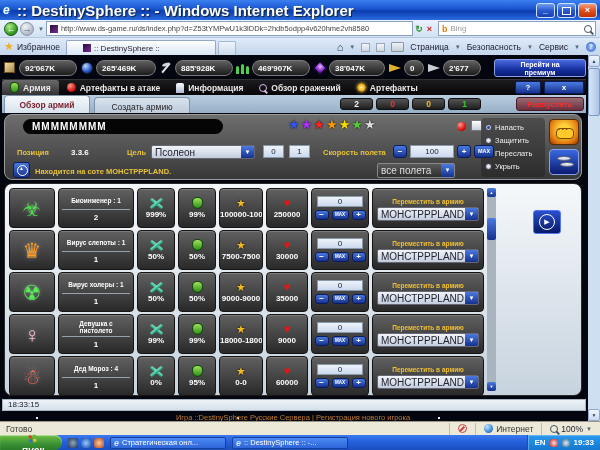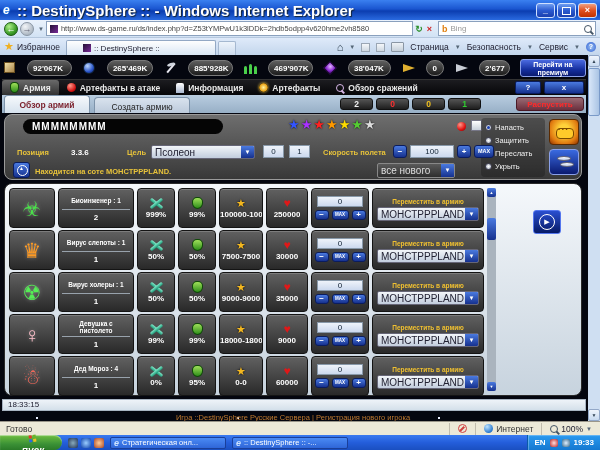--- a/index.html
+++ b/index.html
@@ -55,21 +55,21 @@
   .game{position:absolute;left:0;top:55px;width:600px;height:366px;background-color:#04060f;overflow:hidden;
     background-image:
       radial-gradient(1px at 13px 7px,#cfd8ff 50%,transparent 51%),
       radial-gradient(1px at 57px 43px,#ffffff 50%,transparent 51%),
       radial-gradient(1px at 101px 23px,#aab8ff 50%,transparent 51%),
       radial-gradient(1.5px at 37px 61px,#e8eeff 50%,transparent 51%),
       radial-gradient(1px at 83px 79px,#8fa0e0 50%,transparent 51%);
     background-size:121px 89px,149px 103px,173px 127px,201px 151px,97px 83px;}
 
   
-  .resbar{position:absolute;left:2px;top:2px;width:584px;height:21px;display:flex;align-items:center;gap:10px;}
+  .resbar{position:absolute;left:2px;top:2px;width:584px;height:21px;display:flex;align-items:center;gap:2px;}
   .respill{height:16px;border-radius:8px;background:linear-gradient(#5f5f5f,#1c1c1c);border:1px solid #7a7a7a;
     color:#fff;font-weight:bold;font-size:8px;line-height:15px;padding:0 5px;box-sizing:border-box;white-space:nowrap;overflow:hidden;}
   .rico{width:15px;height:15px;flex:0 0 auto;display:flex;align-items:center;justify-content:center;}
   .cube{width:11px;height:11px;background:linear-gradient(135deg,#f2e0a8,#a8854a);border:1px solid #6a5020;box-sizing:border-box;}
   .gem{width:12px;height:12px;border-radius:50%;background:radial-gradient(circle at 35% 30%,#bcd8ff,#2a55c8 60%,#0a1a66);border:1px solid #123;box-sizing:border-box;}
   .pick{width:12px;height:12px;position:relative;}
   .pick::before{content:"";position:absolute;left:5px;top:0;width:2px;height:12px;background:#e8e8f0;transform:rotate(40deg);}
   .pick::after{content:"";position:absolute;left:2px;top:1px;width:8px;height:3px;border-radius:50%;background:#cfd4dd;transform:rotate(-20deg);}
   .ppl{width:13px;height:12px;position:relative;}
   .ppl i{position:absolute;bottom:0;width:3px;height:8px;background:#4ad04a;border-radius:2px 2px 0 0;}
@@ -312,26 +312,26 @@
       </span>
       <span class="gnav-item">
         <span class="orb-r"></span>
         <span>Артефакты в атаке</span>
       </span>
       <span class="gnav-item">
         <span class="tower-w"></span>
         <span>Информация</span>
       </span>
       <span class="gnav-item">
+        <span class="mag2"></span>
+        <span>Обзор сражений</span>
+      </span>
+      <span class="gnav-item">
         <span class="sun-y"></span>
         <span>Артефакты</span>
-      </span>
-      <span class="gnav-item">
-        <span class="mag2"></span>
-        <span>Обзор сражений</span>
       </span>
       <span class="gnav-right">
         <span class="gbtn-blue" style="width:26px">?</span>
         <span class="gbtn-blue" style="width:40px">x</span>
       </span>
     </div>
 
     <div class="subtabs">
       <span class="stab active">Обзор армий</span>
       <span class="stab idle">Создать армию</span>
@@ -387,21 +387,21 @@
       <span class="fld" style="left:284px;top:30px;width:21px;height:13px;line-height:12px;">1</span>
       <span class="ylabel" style="left:318px;top:33px;">Скорость полета</span>
       <span class="bbtn" style="left:388px;top:30px;width:14px;">−</span>
       <span class="fld" style="left:405px;top:30px;width:44px;height:13px;line-height:12px;">100</span>
       <span class="bbtn" style="left:452px;top:30px;width:14px;">+</span>
       <span class="bbtn" style="left:469px;top:30px;width:20px;font-size:5.5px;">MAX</span>
 
       <span class="circbtn"></span>
       <span class="ylabel" style="left:30px;top:52px;">Находится на соте МОНСТРРРLAND.</span>
       <span class="dd dark" style="position:absolute;left:372px;top:48px;width:78px;height:15px;">
-        <span class="txt">все нового</span>
+        <span class="txt">все полета</span>
         <span class="arr">▼</span>
       </span>
     </div>
 
     <div class="utable">
 
       <div class="urow" style="top:4px;">
         <span class="cell c-icon">
             <span class="uglyph" style="color: rgb(74, 224, 74);">☣</span>
           </span>

